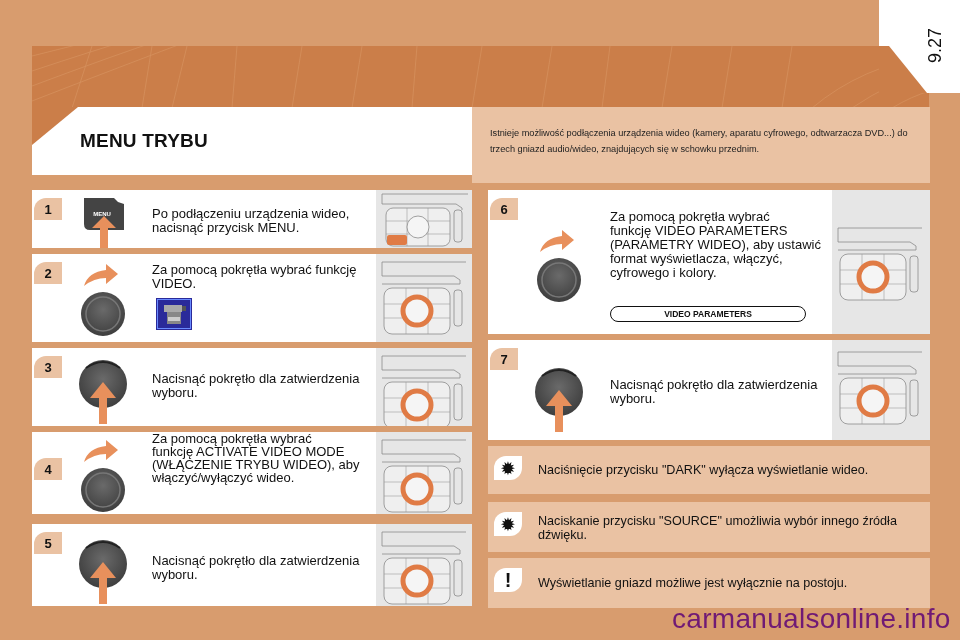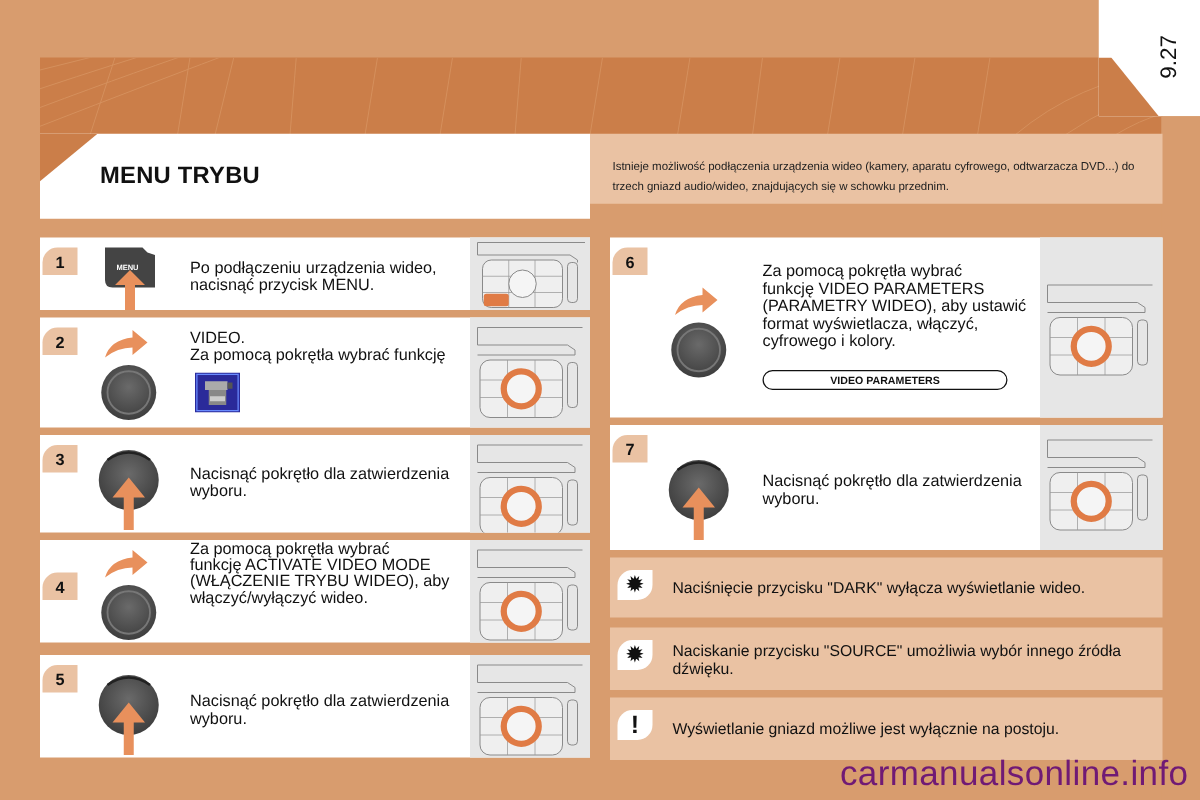--- a/index.html
+++ b/index.html
@@ -8,21 +8,21 @@
 
   .band { position: absolute; left: 32px; top: 46px; width: 898px; height: 62px; background: #cb7e49; overflow: hidden; }
   .band svg { position: absolute; left: 0; top: 0; }
   .page-tab { position: absolute; left: 879px; top: 0; width: 81px; height: 93px; background: #ffffff; }
   .page-tab-cut { position: absolute; left: 879px; top: 46px; width: 52px; height: 47px; }
   .page-num { position: absolute; left: 905px; top: 35px; transform: rotate(-90deg); transform-origin: center; font-size: 18px; color: #111; width: 60px; text-align: center; }
 
   .header-white { position: absolute; left: 32px; top: 107px; width: 440px; height: 68px; background: #ffffff; }
   .header-white-corner { position: absolute; left: 32px; top: 107px; width: 46px; height: 40px; }
   .title { position: absolute; left: 80px; top: 130px; font-size: 19px; font-weight: bold; letter-spacing: 0.2px; }
-  .header-info { position: absolute; left: 472px; top: 107px; width: 458px; height: 56px; background: #eac2a3; padding: 18px 14px 1px 18px; font-size: 9.2px; line-height: 16px; color: #222; }
+  .header-info { position: absolute; left: 472px; top: 107px; width: 458px; height: 76px; background: #eac2a3; padding: 18px 14px 1px 18px; font-size: 9.2px; line-height: 16px; color: #222; }
 
   .card { position: absolute; background: #ffffff; }
   .card .diag { position: absolute; right: 0; top: 0; bottom: 0; width: 96px; background: #e6e6e6; }
   .badge { position: absolute; left: 2px; top: 8px; width: 28px; height: 22px; background: #eac2a3; border-radius: 12px 0 0 0; font-size: 13px; font-weight: bold; display: flex; align-items: center; justify-content: center; color: #111; }
   .step-text { position: absolute; font-size: 13px; line-height: 14px; color: #111; }
   .pill { position: absolute; height: 16px; border: 1.5px solid #111; border-radius: 9px; font-size: 8.5px; font-weight: bold; display: flex; align-items: center; justify-content: center; background: #fff; }
   .ill { position: absolute; }
 
   .note { position: absolute; left: 488px; width: 442px; background: #eac2a3; }
   .note-icon { position: absolute; left: 6px; top: 10px; width: 28px; height: 24px; background: #ffffff; border-radius: 12px 0 12px 0; display: flex; align-items: center; justify-content: center; font-size: 16px; font-weight: bold; }
@@ -124,22 +124,22 @@
   </svg>
   <svg class="ill" style="left:124px;top:44px;" width="36" height="32" viewBox="0 0 36 32">
     <rect x="0" y="0" width="36" height="32" fill="#2a2a9a"></rect>
       <rect x="1.5" y="1.5" width="33" height="29" fill="none" stroke="#6a8bff" stroke-width="1"></rect>
     <rect x="8" y="7" width="18" height="7" fill="#aaa"></rect>
       <rect x="26" y="8" width="4" height="5" fill="#555"></rect>
       <rect x="11" y="14" width="14" height="12" fill="#888"></rect>
       <rect x="12" y="19" width="12" height="4" fill="#ccc"></rect>
   </svg>
   <div class="step-text" style="left:120px;top:9px;">
-    <div>VIDEO.</div>
-      <div>Za pomocą pokrętła wybrać funkcję</div>
+    <div>Za pomocą pokrętła wybrać funkcję</div>
+      <div>VIDEO.</div>
   </div>
   <div class="diag">
     <svg width="96" height="88" viewBox="0 0 96 88">
       <use href="#panel"></use>
       <circle cx="41" cy="57" r="14" fill="none" stroke="#e07b45" stroke-width="5"></circle>
     </svg>
   </div>
 </div>
 
 <div class="card" style="left:32px;top:348px;width:440px;height:78px;">
@@ -208,21 +208,21 @@
     <circle cx="27" cy="54" r="22" fill="url(#knobG)"></circle>
       <circle cx="27" cy="54" r="17" fill="none" stroke="#777" stroke-width="1.5"></circle>
   </svg>
   <div class="step-text" style="left:122px;top:20px;">
     <div>Za pomocą pokrętła wybrać</div>
       <div>funkcję VIDEO PARAMETERS</div>
       <div>(PARAMETRY WIDEO), aby ustawić</div>
       <div>format wyświetlacza, włączyć,</div>
       <div>cyfrowego i kolory.</div>
   </div>
-  <div class="pill" style="left:122px;top:106px;width:196px;">VIDEO PARAMETERS</div>
+  <div class="pill" style="left:122px;top:116px;width:196px;">VIDEO PARAMETERS</div>
   <div class="diag" style="width:98px;">
     <svg width="98" height="144" viewBox="0 0 98 144">
       <rect width="98" height="144" fill="#e6e6e6"></rect>
       <g transform="translate(0,30)">
         <path d="M6 8 L90 8 M6 8 L6 22 L78 22 L84 26 L84 30 L6 30" fill="none" stroke="#8a8a8a" stroke-width="0.8"></path>
         <rect x="8" y="34" width="66" height="46" rx="8" fill="#efefef" stroke="#8a8a8a" stroke-width="0.8"></rect>
         <path d="M30 34 L30 80 M52 34 L52 80 M8 50 L74 50 M8 64 L74 64" stroke="#9a9a9a" stroke-width="0.6"></path>
         <circle cx="41" cy="57" r="13" fill="#f5f5f5" stroke="#8a8a8a" stroke-width="0.8"></circle>
         <rect x="78" y="36" width="8" height="36" rx="3" fill="none" stroke="#8a8a8a" stroke-width="0.8"></rect>
         <circle cx="41" cy="57" r="14" fill="none" stroke="#e07b45" stroke-width="5"></circle>

